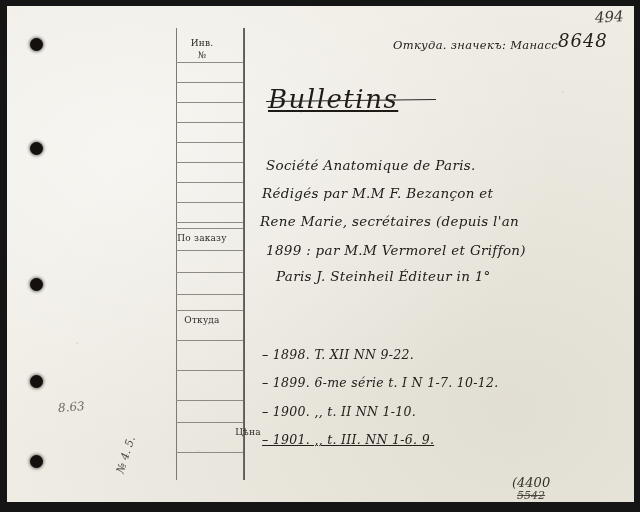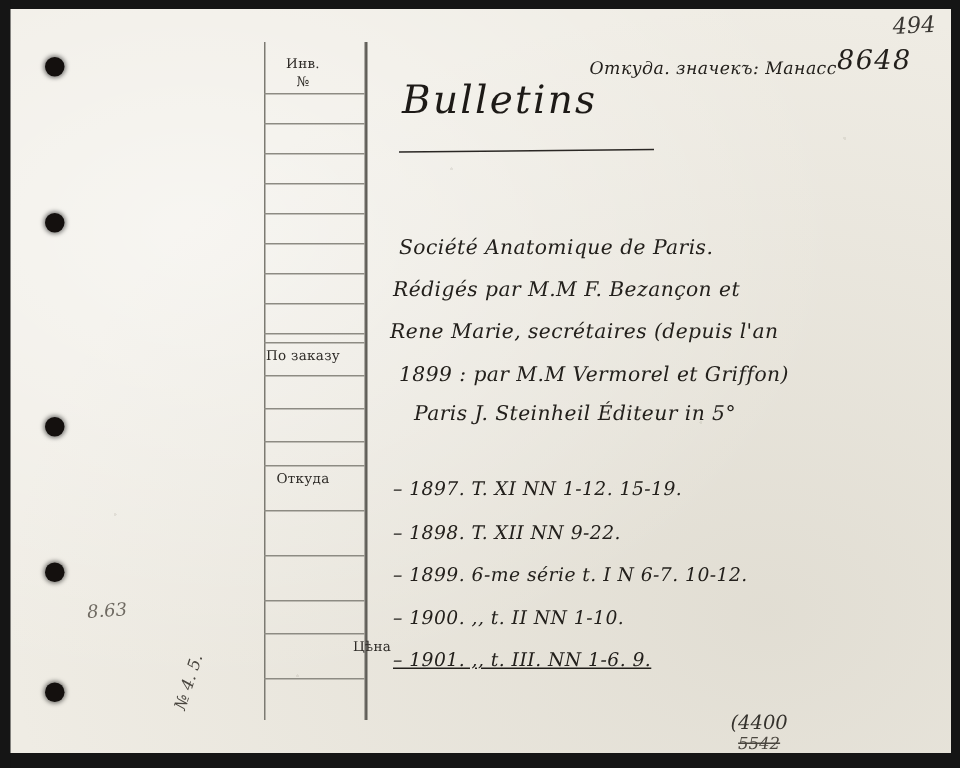--- a/index.html
+++ b/index.html
@@ -117,26 +117,27 @@
     top: 8px;
     right: 16px;
     font-family: "DejaVu Serif", serif;
     font-style: italic;
     font-size: 15px;
     color: #3a3733;
     transform: rotate(-3deg);
   }
 
   #title {
-    top: 52px;
+    top: 84px;
     left: 268px;
     font-size: 26px;
     font-style: italic;
     color: #1d1a17;
     letter-spacing: 1.5px;
+    text-decoration: underline;
   }
   #title-underline {
     position: absolute;
     top: 100px;
     left: 266px;
     width: 170px;
     height: 0;
     border-top: 1.5px solid #2a2724;
     transform: rotate(-0.6deg);
   }
@@ -187,21 +188,21 @@
     position: absolute;
     top: 476px;
     left: 487px;
     font-family: "DejaVu Serif", serif;
     font-style: italic;
     font-size: 13px;
     color: #35322d;
     text-align: center;
     line-height: 13px;
   }
-  #bottom-num span { display: block; }
+  #bottom-num span { display: block; margin-left: 25px; }
   #bottom-num .strike {
     text-decoration: line-through;
     font-size: 11px;
     color: #4a463f;
   }
 
   
   #speckle {
     position: absolute;
     inset: 0;
@@ -269,25 +270,24 @@
   <div class="hand" id="header-num">8648</div>
   <div id="corner-num">494</div>
 
   <div class="hand" id="title">Bulletins</div>
   <div id="title-underline"></div>
 
   <div class="hand body-line" id="bl-3">Rédigés par M.M F. Bezançon et</div>
   <div class="hand body-line" id="bl-2">Société Anatomique de Paris.</div>
   <div class="hand body-line" id="bl-4">Rene Marie, secrétaires (depuis l'an</div>
   <div class="hand body-line" id="bl-5">1899 : par M.M Vermorel et Griffon)</div>
-  <div class="hand body-line" id="bl-6">Paris J. Steinheil Éditeur    in 5°</div>
-
-  <div class="hand entry" id="en-1">– 1897.  T. XI   NN 1-12.  15-19.</div>
+  <div class="hand body-line" id="bl-6">Paris J. Steinheil Éditeur    in 1°</div>
+
   <div class="hand entry" id="en-2">– 1898.  T. XII   NN 9-22.</div>
-  <div class="hand entry" id="en-3">– 1899.  6-me série  t. I   N 6-7. 10-12.</div>
+  <div class="hand entry" id="en-3">– 1899.  6-me série  t. I   N 1-7. 10-12.</div>
   <div class="hand entry" id="en-4">– 1900.       ,,        t. II   NN 1-10.</div>
   <div class="hand entry" id="en-5">– 1901.       ,,        t. III. NN 1-6.  9.</div>
 
   <div id="pencil-note">8.63</div>
   <div id="side-note">№ 4. 5.</div>
   <div id="bottom-num">
     <span>(4400</span>
     <span class="strike">5542</span>
   </div>
 

